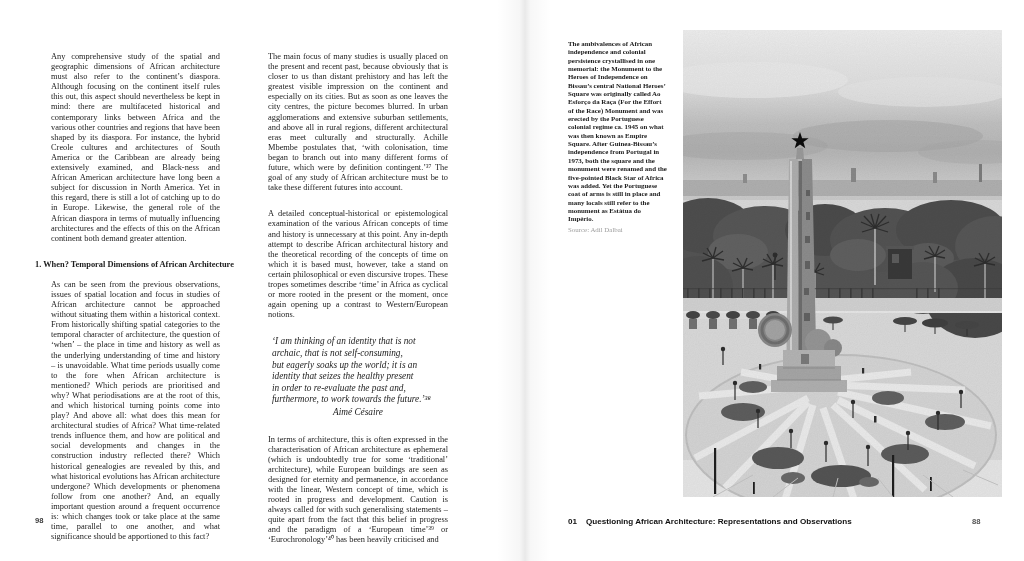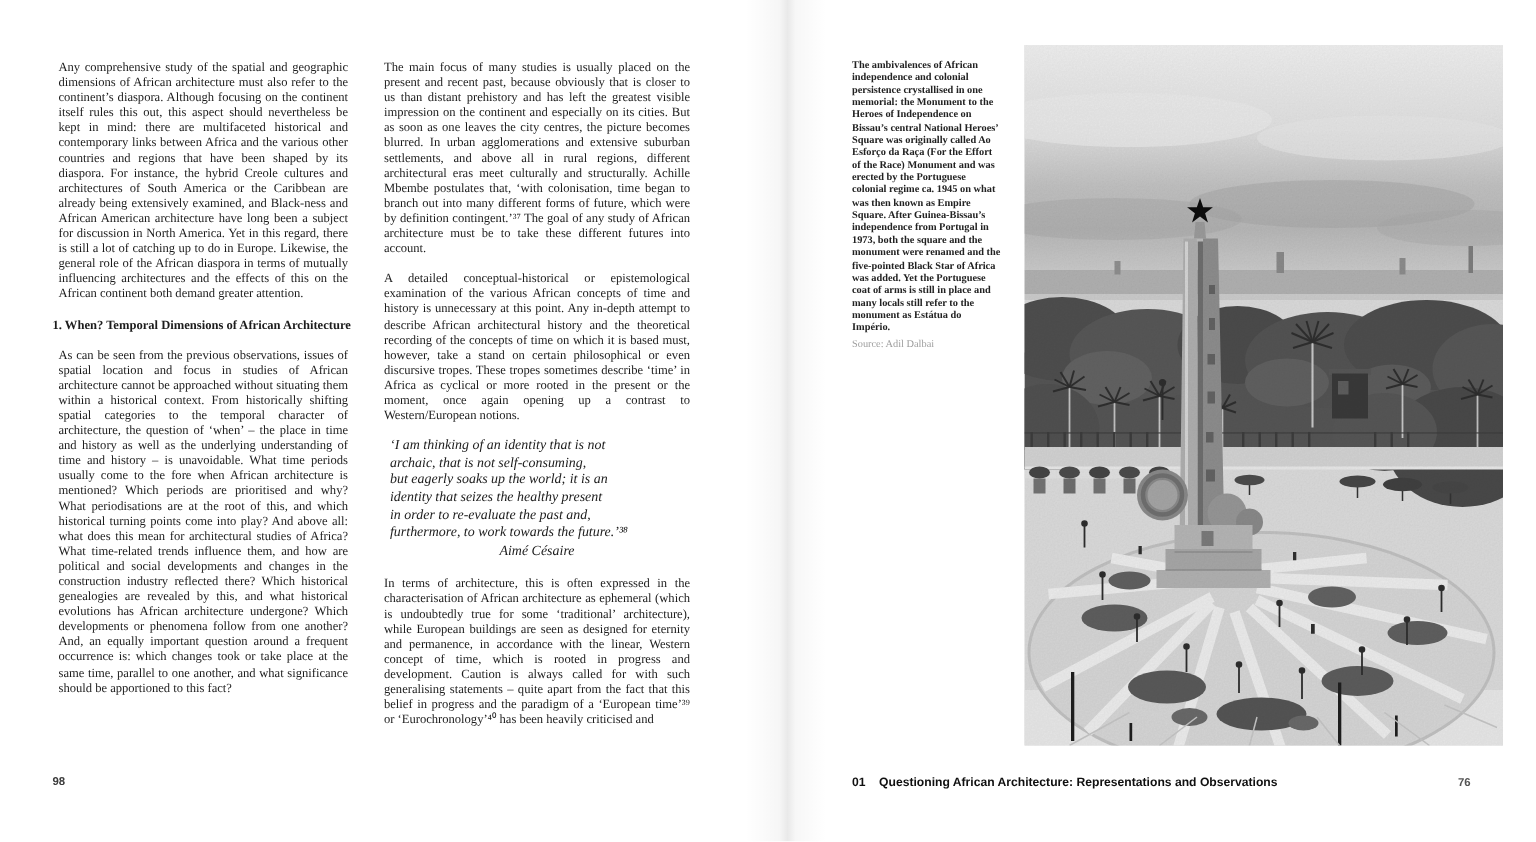--- a/index.html
+++ b/index.html
@@ -4,24 +4,24 @@
 <style>
   html,body{margin:0;padding:0;}
   body{
     width:1024px;height:561px;background:#ffffff;position:relative;overflow:hidden;
     font-family:"Liberation Serif", serif;color:#1c1c1c;
     -webkit-font-smoothing:antialiased;
   }
   .text-col{position:absolute;text-align:justify;font-size:8.4px;line-height:10.1px;}
   #col1{left:35px;top:36px;width:201px;}
   #col2{left:252px;top:36px;width:212px;font-family:Liberation Serif, serif;}
-  .para{margin:4px;}
+  .para{margin:16px;}
   .section-heading{font-weight:bold;margin:11px 0 10px 0;text-align:left;}
   .para+.para{margin-top:10px;}
-  .quote{font-style:italic;font-size:9.3px;line-height:11.6px;margin:10px 0 0 8px;
+  .quote{font-style:italic;font-size:9.3px;line-height:11.6px;margin:10px 0 0 20px;
          white-space:pre-line;text-align:left;}
   .quote-attr{font-style:italic;font-size:9.3px;line-height:11.6px;margin:1px 0 10px 0;
               text-align:center;}
   .caption{position:absolute;left:568px;top:40px;width:100px;font-weight:bold;
            font-size:6.9px;line-height:8.35px;color:#222;text-align:left;}
   .caption-source{font-weight:normal;color:#9d9d9d;margin-top:2px;font-size:6.9px;}
   .photo-frame{position:absolute;left:683px;top:30px;width:319px;height:467px;background:#dcdcdc;}
   .photo-frame svg{display:block;}
   .gutter{position:absolute;left:497px;top:0;width:54px;height:561px;pointer-events:none;
     background:linear-gradient(to right, rgba(0,0,0,0) 0%, rgba(0,0,0,0.035) 42%,
@@ -334,13 +334,13 @@
         <line x1="315" y1="455" x2="280" y2="440"></line>
     </g>
 
     <rect x="0" y="0" width="319" height="467" filter="url(#grain)" opacity="0.05"></rect>
   </svg>
 </div>
 
 <div class="footer-line">
   <span class="chap-num">01</span><span>Questioning African Architecture: Representations and Observations</span>
 </div>
-<div class="pagenum" id="pagenum-right">76</div>
+<div class="pagenum" id="pagenum-right">88</div>
 
 </body></html>

